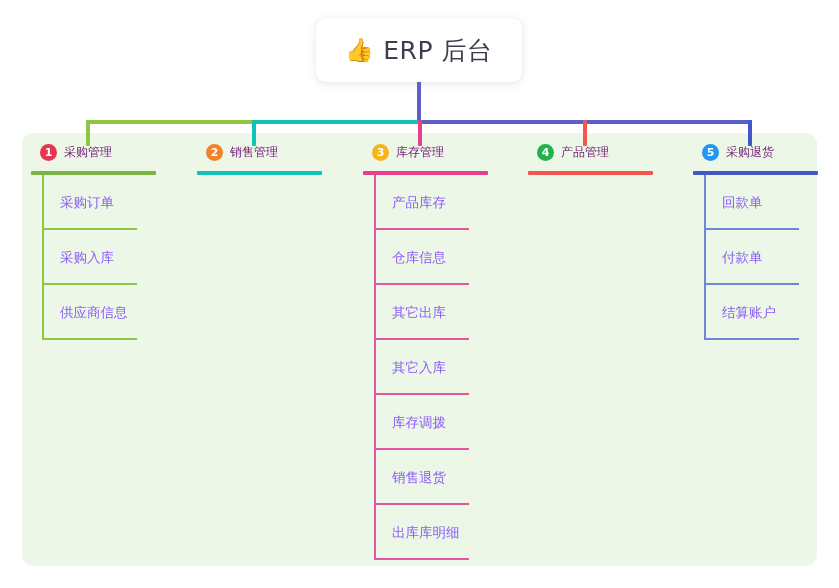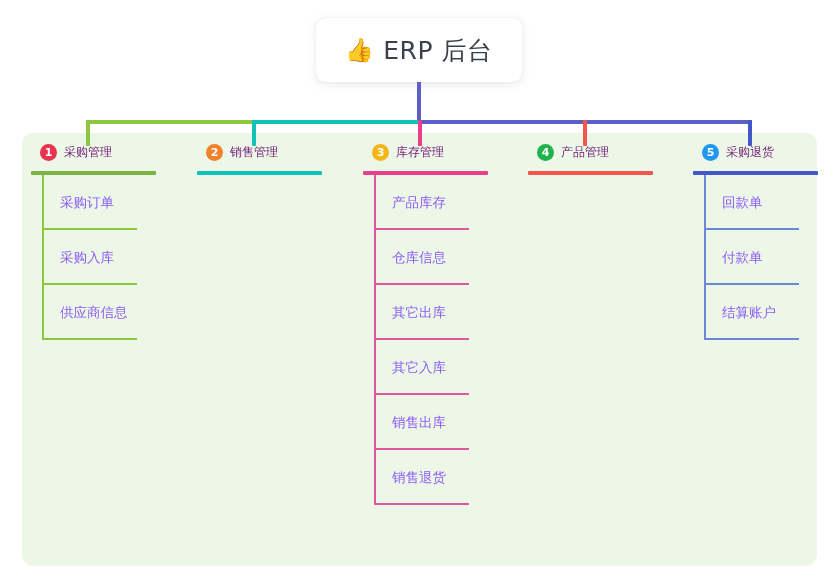--- a/index.html
+++ b/index.html
@@ -228,25 +228,29 @@
           </div>
           <div class="item">
             <span class="item-label">其它出库</span>
             <div class="item-underline" style="background: rgb(226, 85, 161);"></div>
           </div>
           <div class="item">
             <span class="item-label">其它入库</span>
             <div class="item-underline" style="background: rgb(226, 85, 161);"></div>
           </div>
           <div class="item">
-            <span class="item-label">销售出库</span>
+            <span class="item-label">库存调拨</span>
             <div class="item-underline" style="background: rgb(226, 85, 161);"></div>
           </div>
           <div class="item">
             <span class="item-label">销售退货</span>
+            <div class="item-underline" style="background: rgb(226, 85, 161);"></div>
+          </div>
+          <div class="item">
+            <span class="item-label">出库库明细</span>
             <div class="item-underline" style="background: rgb(226, 85, 161);"></div>
           </div>
         </div>
       </div>
       <div class="column" style="left: 497px;">
         <div class="col-head">
           <span class="badge" style="background: rgb(33, 178, 75);">4</span>
           <span class="col-title">产品管理</span>
         </div>
         <div class="col-rule" style="background: rgb(242, 86, 79);"></div>

